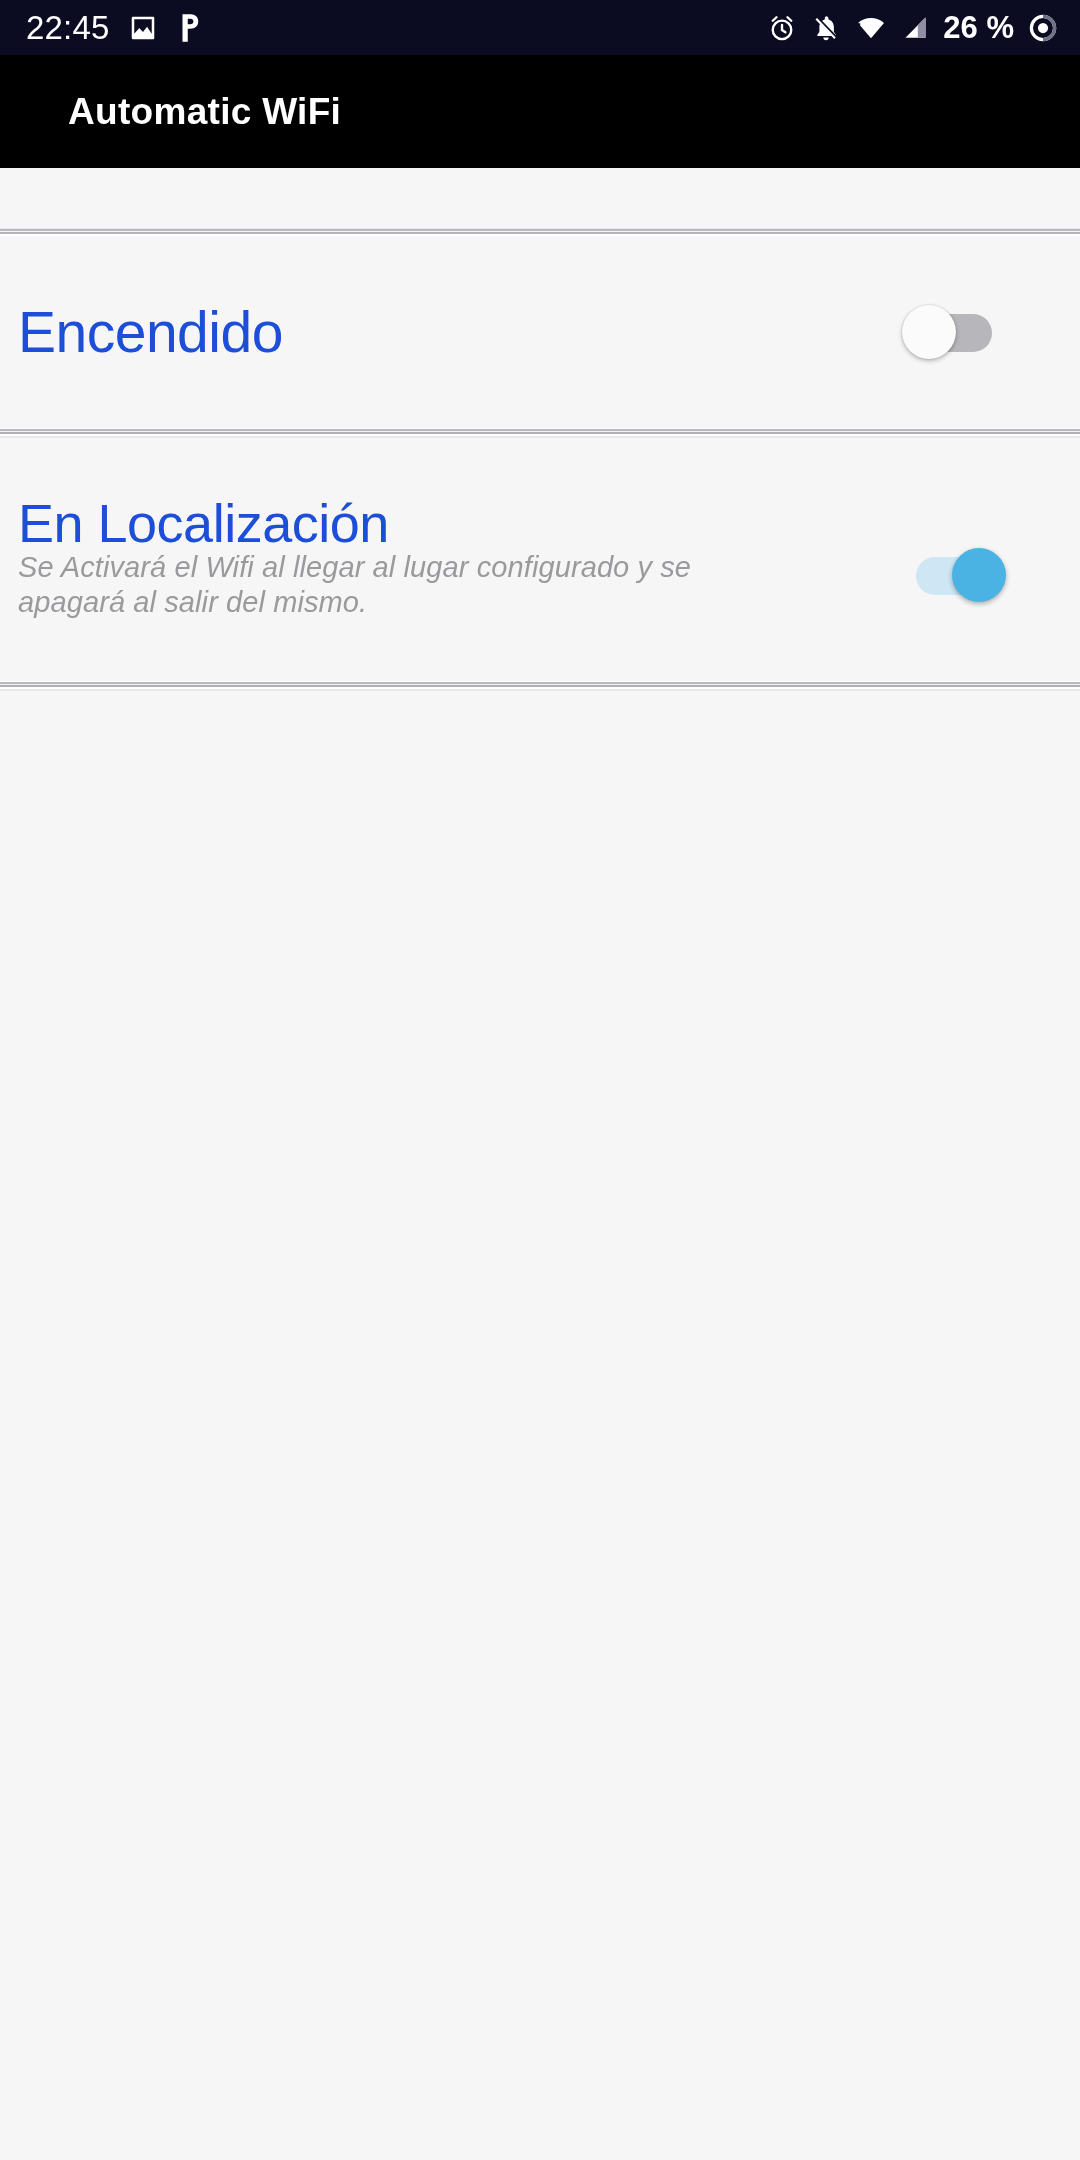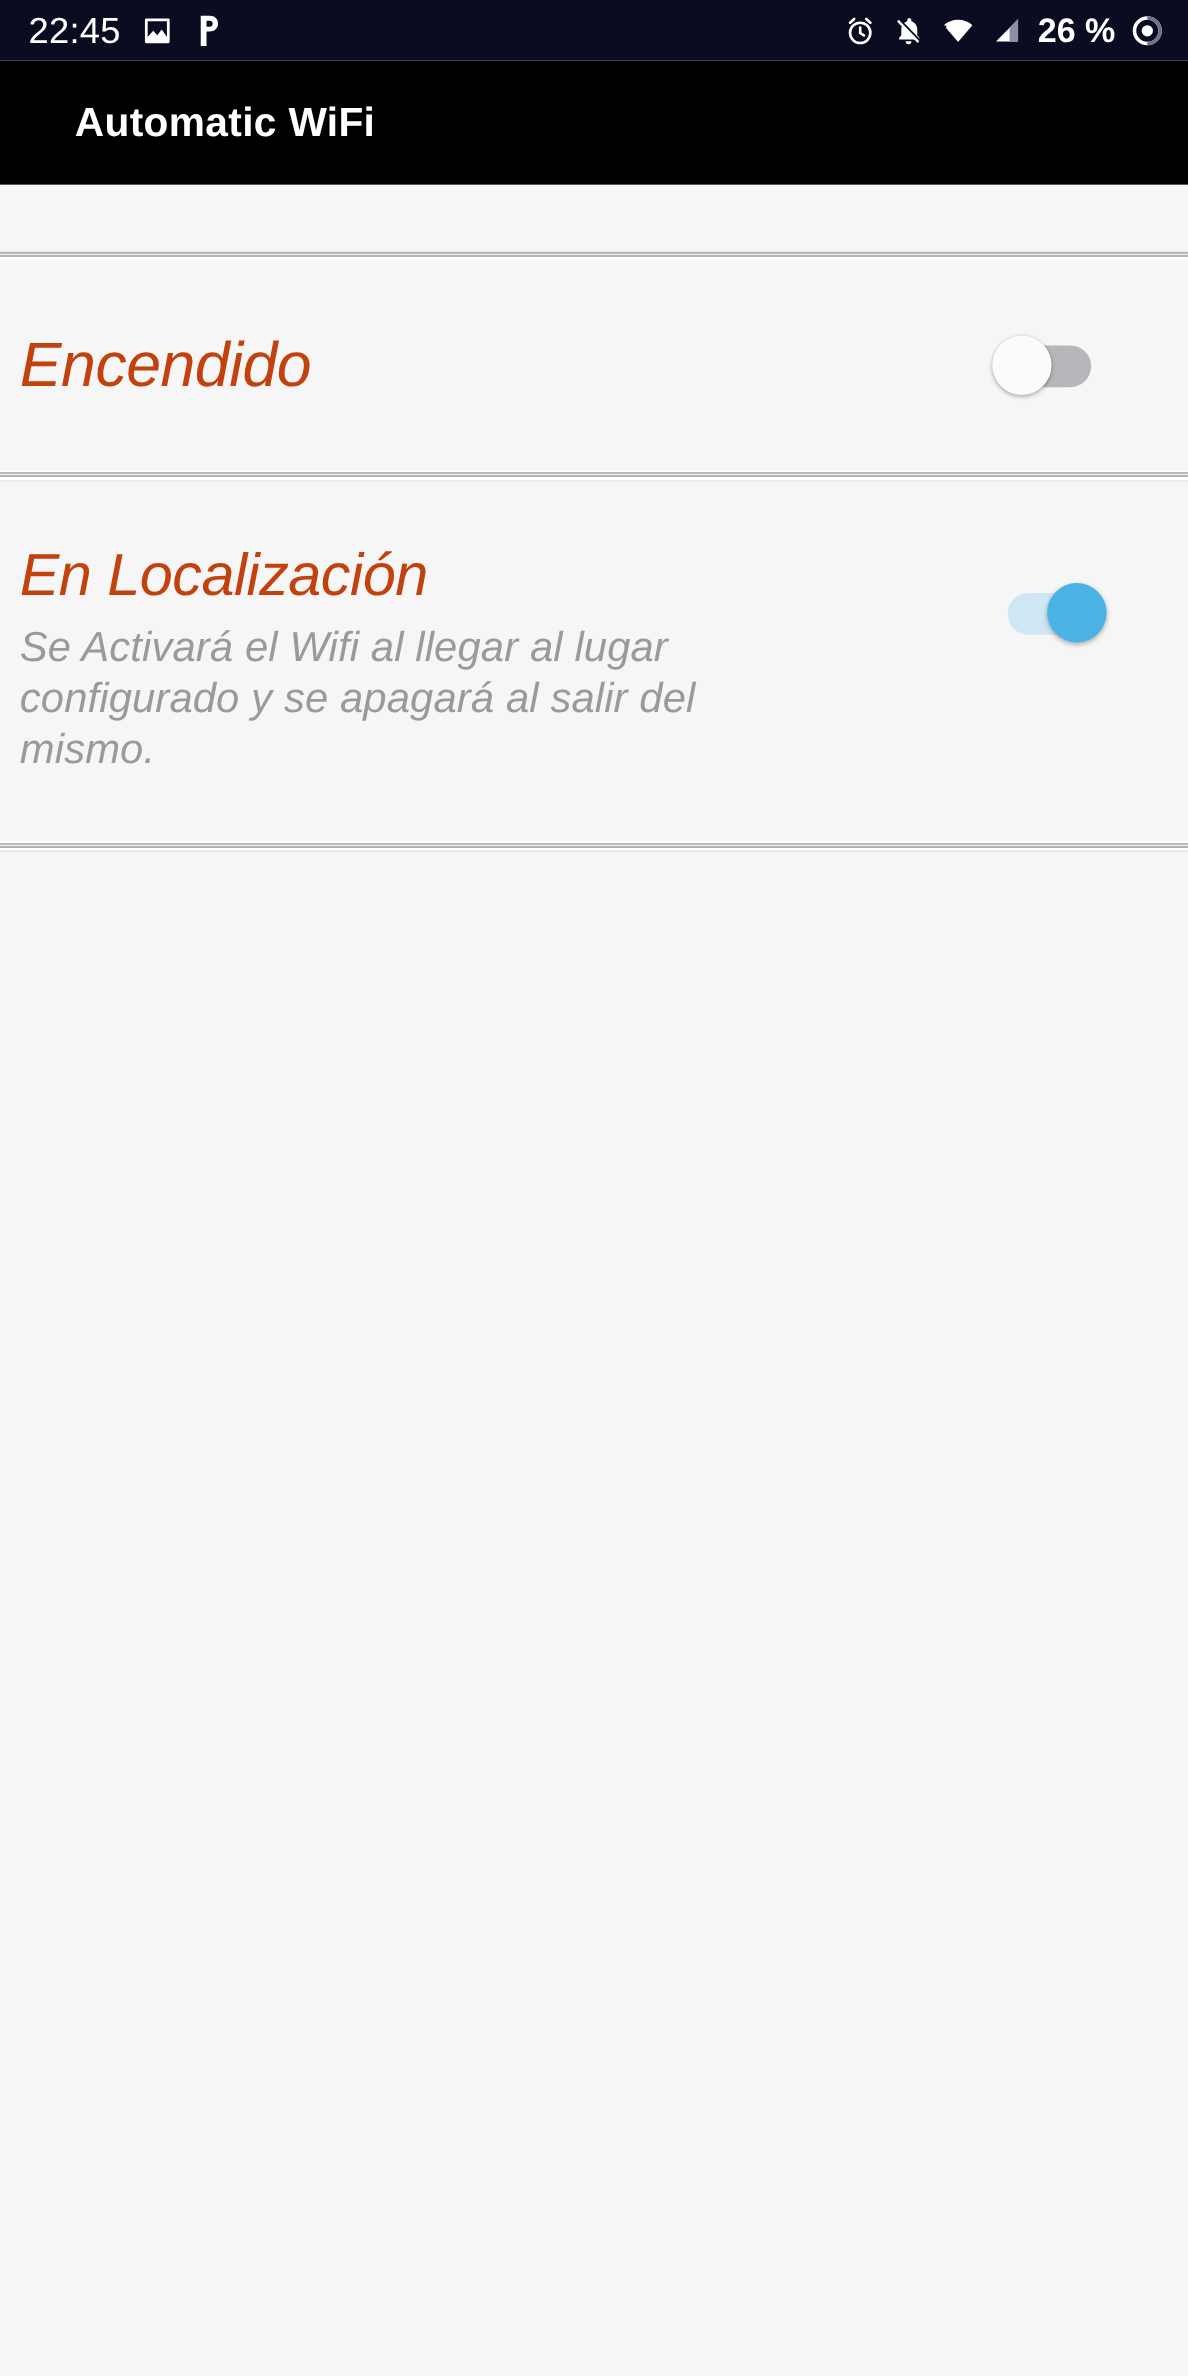--- a/index.html
+++ b/index.html
@@ -60,36 +60,35 @@
         #b2b2b7 4px, #b2b2b7 6px,
         #ffffff 6px, #ffffff 8px);
   }
 
   .spacer-head { height:60px; }
 
   .section { width:100%; background:#f6f6f7; }
 
   .row {
     position:relative; width:100%;
-    display:flex; align-items:flex-start;
+    display:flex; align-items:center;
     padding:0 40px 0 18px;
   }
   .row-simple { height:192px; align-items:center; }
   .row-loc    { padding-top:58px; padding-bottom:60px; }
 
   .row-text { flex:1 1 auto; min-width:0; }
 
   .row-title {
-    font-size:57px; font-style:italic; color:#c2410c;
+    font-size:57px; color:#1d4ed8;
     line-height:1.0; letter-spacing:-.5px; white-space:nowrap;
   }
   .row-title-sm { font-size:54px; }
   .row-sub {
-    margin-top:16px;
-    font-size:38px; font-style:italic; color:#9a9a9d;
+    font-size:29px; font-style:italic; color:#9a9a9d;
     line-height:1.22; letter-spacing:.1px; max-width:720px;
   }
 
   
   .switch { position:relative; width:92px; height:54px; flex:0 0 auto; }
   .switch-wrap-simple { margin-right:46px; }
   .switch-wrap-loc { margin-top:34px; margin-right:34px; }
 
   .track {
     position:absolute; top:9px; left:16px;

